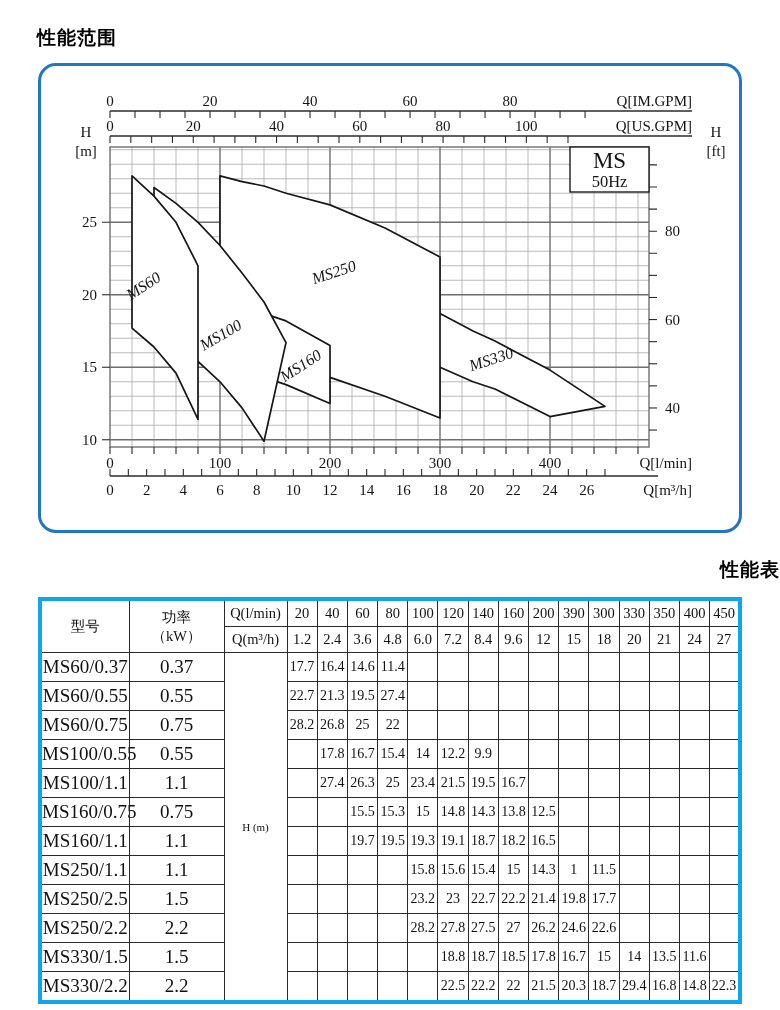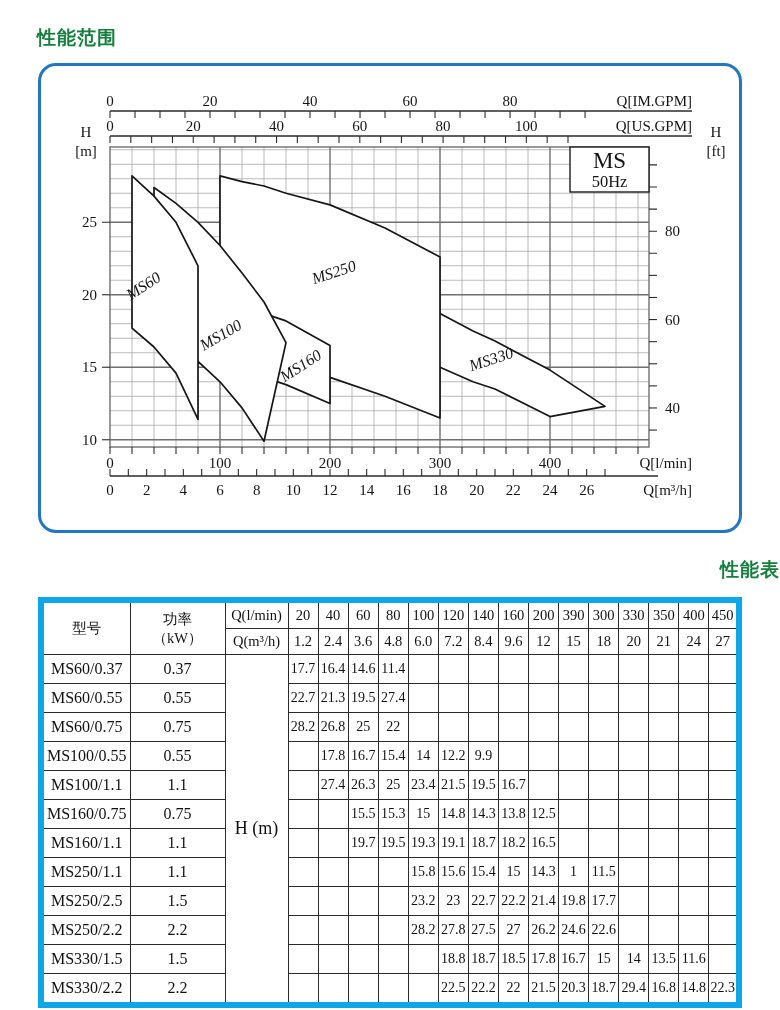--- a/index.html
+++ b/index.html
@@ -1,42 +1,42 @@
 <!DOCTYPE html>
 <html><head>
 <meta charset="utf-8">
 <style>
   html,body{margin:0;padding:0;background:#fff;}
   body{width:780px;height:1010px;font-family:"Liberation Serif",serif;color:#111;position:relative;}
-  .sec-title{font-family:"Liberation Sans",sans-serif;font-weight:bold;font-size:19px;color:#15803d;letter-spacing:1px;}
+  .sec-title{font-family:"Liberation Sans",sans-serif;font-weight:bold;font-size:19px;color:#000000;letter-spacing:1px;}
   #title1{margin:25px 0 12px 37px;}
   #title2{margin:24px 0 0 37px;text-align:right;}
   .panel{margin:0 38px;height:470px;border:3px solid #2277c3;border-radius:18px;box-sizing:border-box;background:#fff;overflow:hidden;}
   .panel svg{display:block;}
   
   #perf-chart text{fill:#141414;font-family:"Liberation Serif",serif;}
   #perf-chart .tick{font-size:15px;}
   #perf-chart .axis-name{font-size:15px;}
   #perf-chart .region-label{font-size:16px;font-style:italic;}
   #perf-chart .badge-ms{font-size:23px;}
   #perf-chart .badge-hz{font-size:16.5px;}
   #perf-chart .grid-minor line{stroke:#a8a8a8;stroke-width:0.8;}
   #perf-chart .grid-major line,#perf-chart .grid-major rect{stroke:#6f6f6f;stroke-width:1.4;}
   #perf-chart line.ax{stroke:#2b2b2b;stroke-width:1.3;}
   #perf-chart line.tk{stroke:#2b2b2b;stroke-width:1.1;}
   #perf-chart .region{fill:#ffffff;stroke:#161616;stroke-width:1.7;stroke-linejoin:round;}
   #perf-chart .badge-box{fill:#ffffff;stroke:#1d1d1d;stroke-width:1.4;}
   
-  #perf-table{margin:14px 0 0 38px;border-collapse:collapse;table-layout:fixed;width:704px;border:6px solid #0ea5e9;}
+  #perf-table{margin:14px 0 0 38px;border-collapse:collapse;table-layout:fixed;width:704px;border:4px solid #0ea5e9;}
   #perf-table th,#perf-table td{border:1px solid #2a2a2a;text-align:center;vertical-align:middle;padding:0;font-weight:normal;background:#fff;}
   #perf-table thead th{height:25px;font-size:14.5px;}
   #perf-table tbody td{height:28px;font-size:14px;}
-  #perf-table td.model,#perf-table td.power{font-size:16px;}
+  #perf-table td.model,#perf-table td.power{font-size:19px;}
   #perf-table .power-head div{line-height:1.25;}
-  #perf-table td.hcell{font-size:18px;}
+  #perf-table td.hcell{font-size:11px;}
 </style>
 </head>
 <body>
 
 <h2 id="title1" class="sec-title">性能范围</h2>
 
 <div class="panel">
   <svg id="perf-chart" width="698" height="464" viewBox="41 71 698 464" xmlns="http://www.w3.org/2000/svg">
       <g class="grid-minor">
         <line x1="132" y1="152" x2="132" y2="452"></line>

